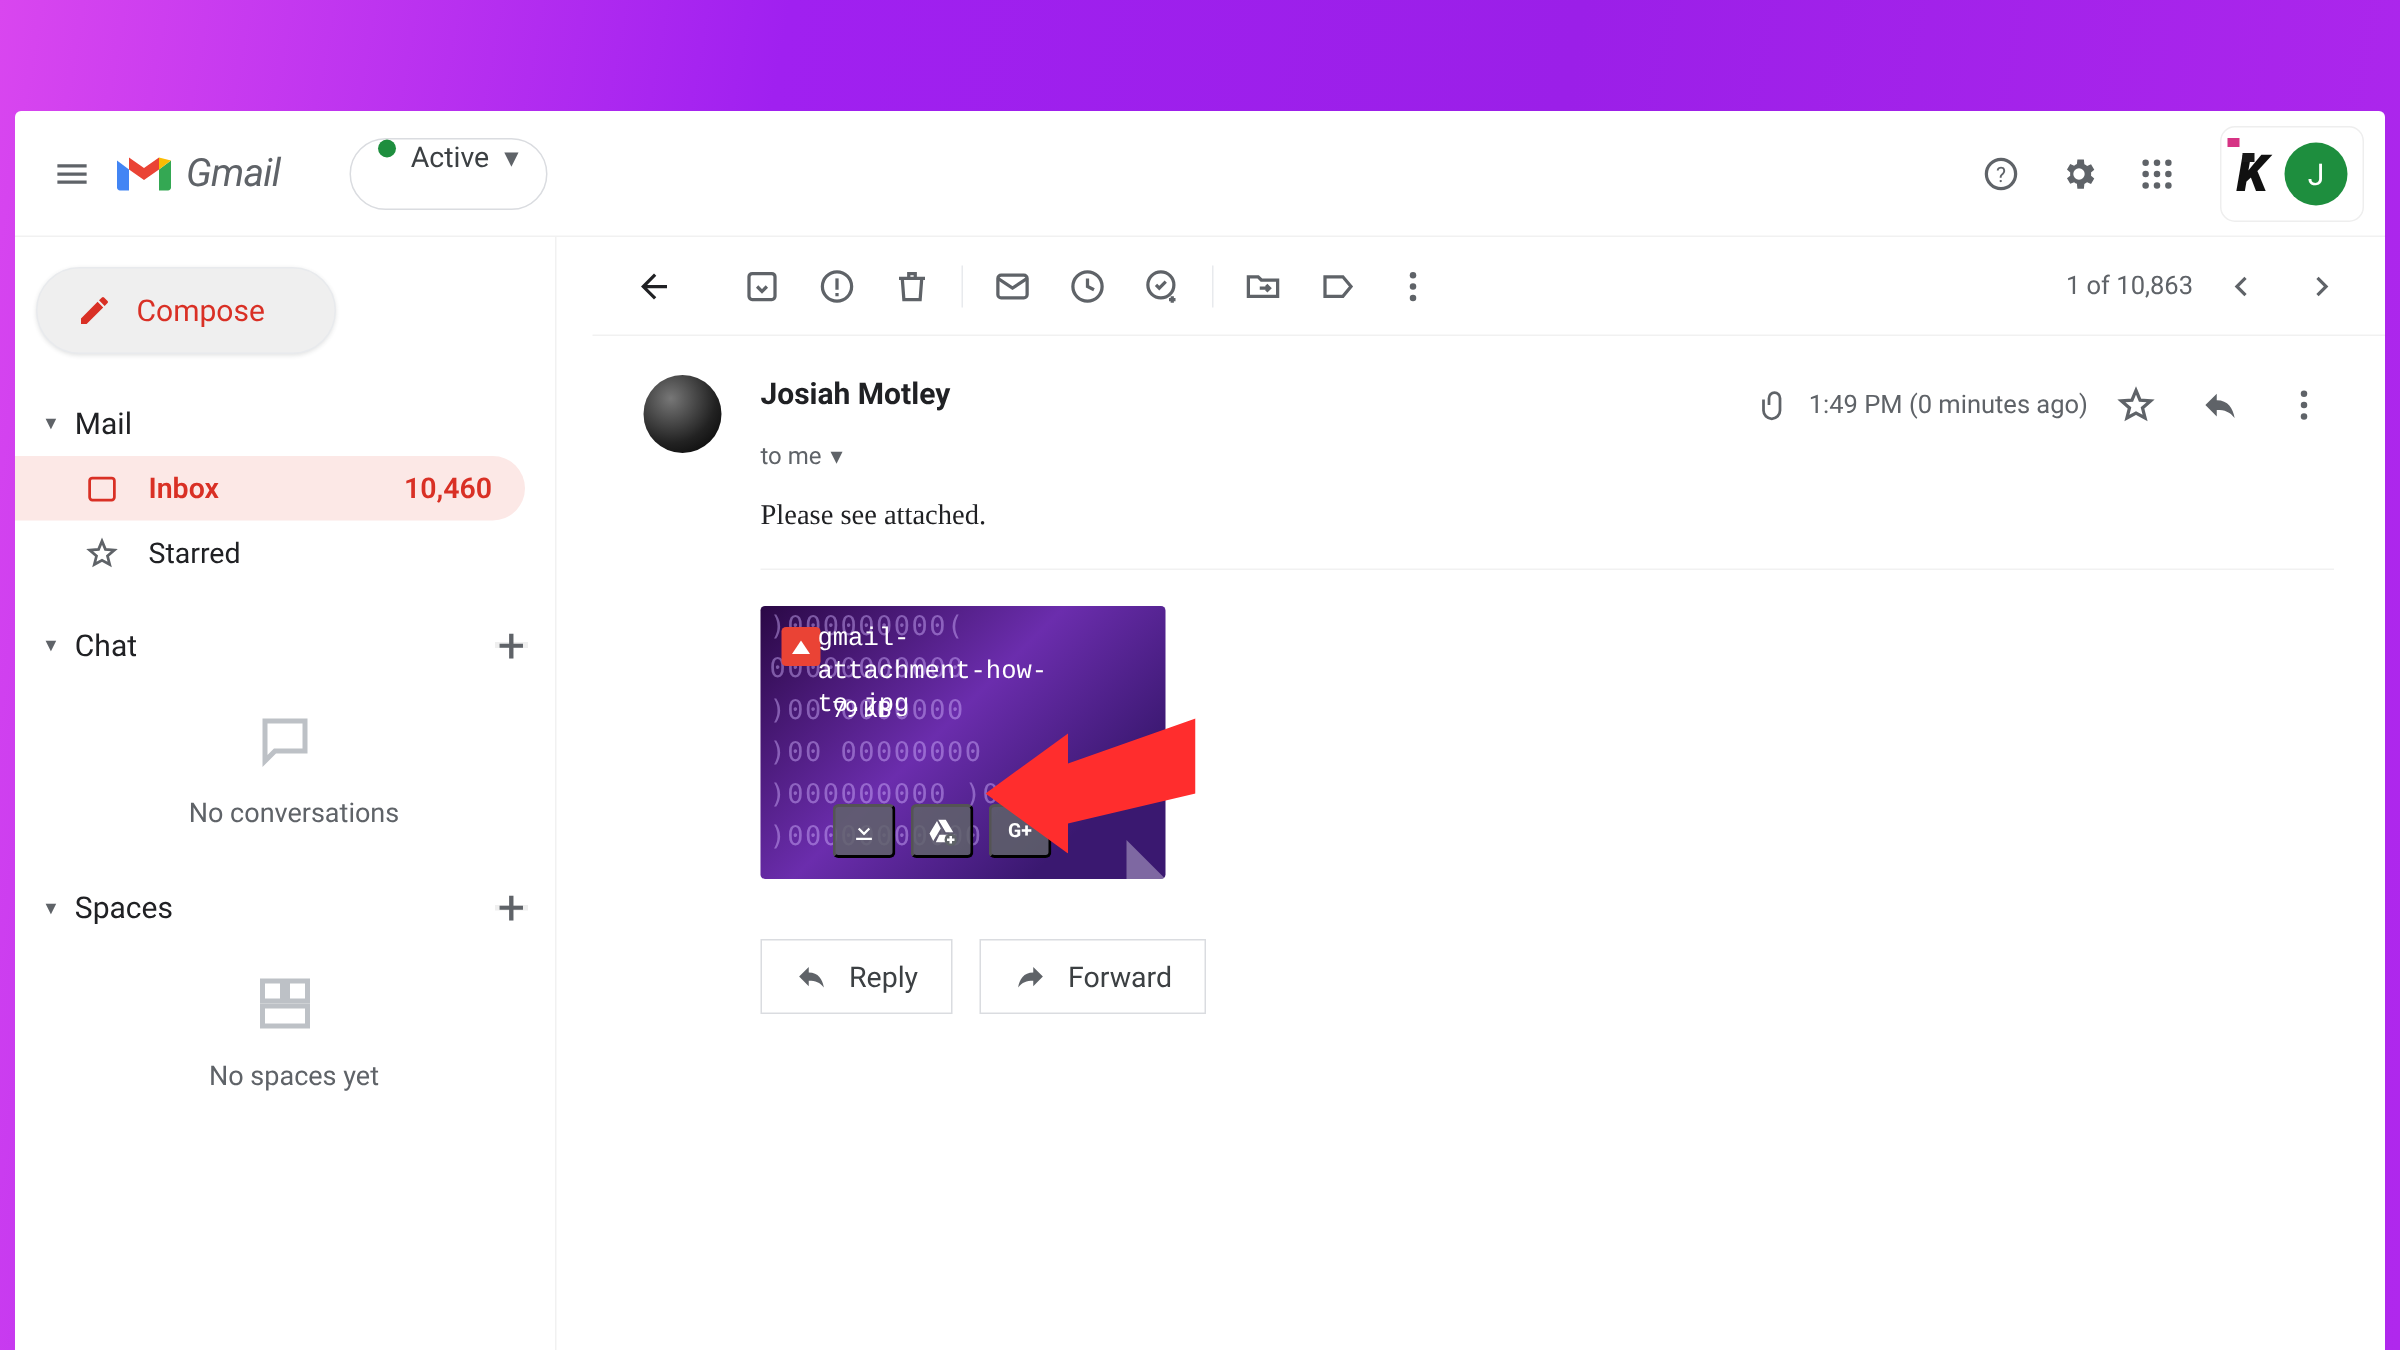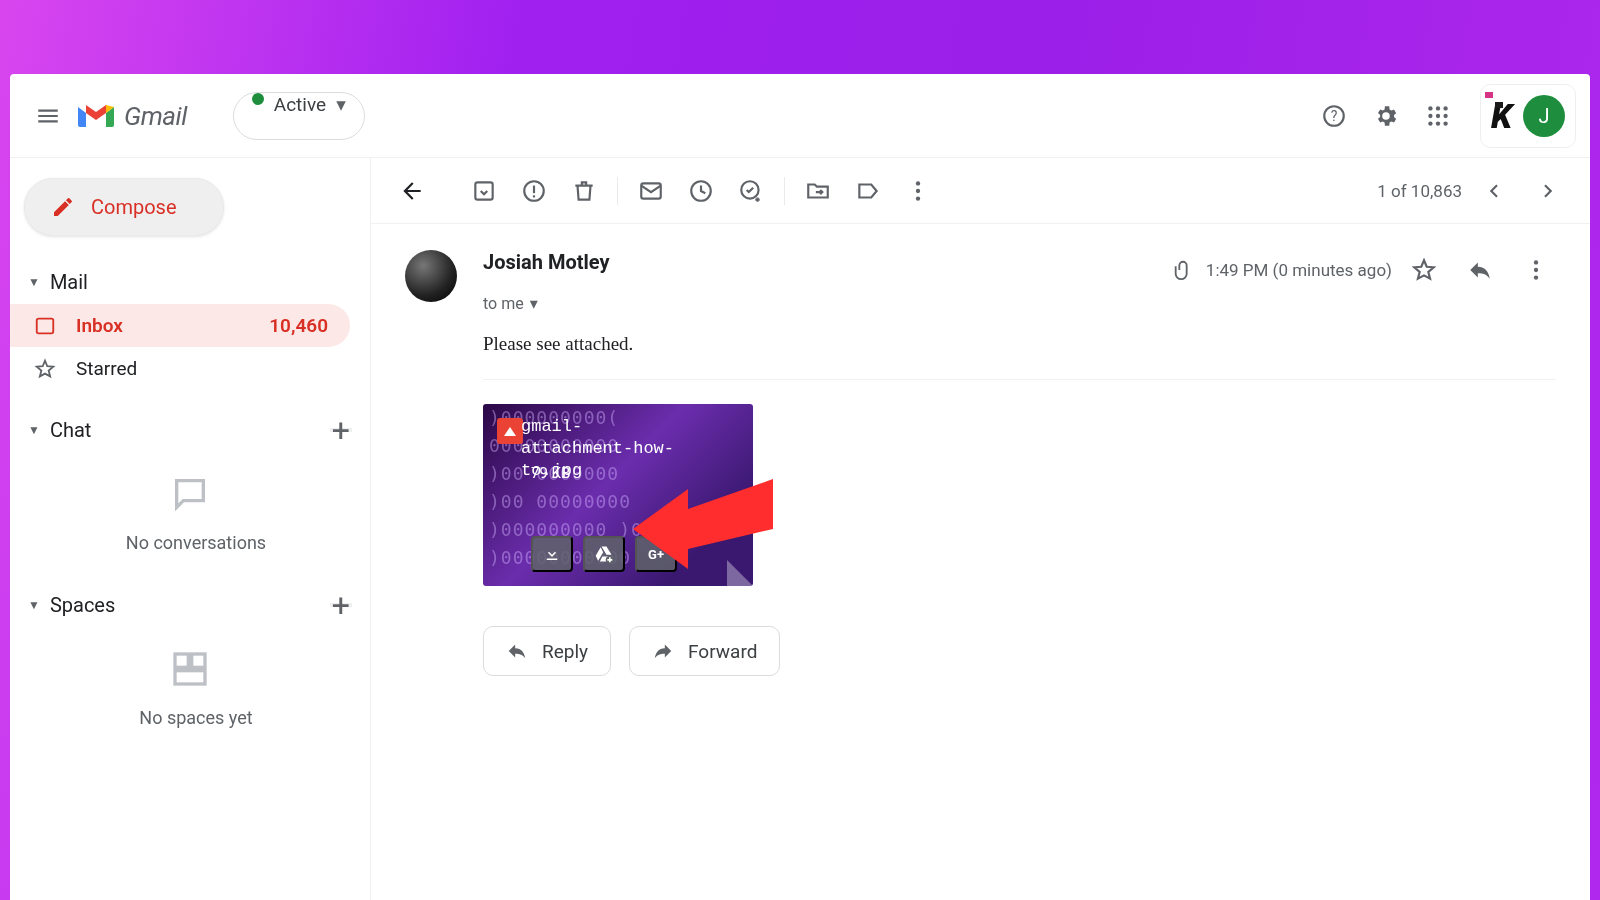--- a/index.html
+++ b/index.html
@@ -25,29 +25,29 @@
   .avatar-j { width:42px; height:42px; border-radius:50%; background:#1e8e3e; color:#fff; display:flex; align-items:center; justify-content:center; font-size:20px;}
 
   .body { display:flex; height:calc(100% - 84px); }
 
   
   .side { width:360px; flex:none; padding:12px 0; display:flex; flex-direction:column;}
   .compose { margin:8px 0 24px 14px; height:58px; border:1px solid #e8eaed; border-radius:30px; box-shadow:0 1px 3px rgba(60,64,67,.15); display:flex; align-items:center; padding:0 26px; gap:16px; color:#d93025; font-size:20px; width:200px;}
   .sect { display:flex; align-items:center; padding:10px 18px; color:#202124; font-size:20px;}
   .sect .tri { font-size:12px; color:#5f6368; margin-right:10px;}
   .sect .plus { margin-left:auto; font-size:32px; color:#5f6368; line-height:0;}
-  .folder { display:flex; align-items:center; padding:10px 22px 10px 24px; border-radius:0 22px 22px 0; font-size:19px; color:#202124; gap:20px; margin-right:20px;}
+  .folder { display:flex; align-items:center; padding:10px 22px 10px 47px; border-radius:0 22px 22px 0; font-size:19px; color:#202124; gap:20px; margin-right:20px;}
   .folder.active { background:#fce8e6; color:#d93025; font-weight:600;}
   .folder .cnt { margin-left:auto; }
   .emptybox { text-align:center; padding:22px 0 30px; }
   .emptytxt { color:#5f6368; font-size:18px; margin-top:14px;padding-left:12px;}
   .grey { display:inline-block;}
 
   
-  .main { flex:1; border-left:1px solid #f1f1f1; display:flex; flex-direction:column;}
+  .main { flex:1; border-left:1px solid #f1f1f1; display:flex; flex-direction:column;padding-left:24px;}
   .toolbar { height:66px; display:flex; align-items:center; padding:0 16px; border-bottom:1px solid #f1f1f1;}
   .toolbar .iconbtn { width:50px; height:50px;}
   .tb-sep { width:1px; height:28px; background:#e8eaed; margin:0 8px;}
   .tb-right { margin-left:auto; display:flex; align-items:center; gap:6px; color:#5f6368; font-size:17px;}
 
   .msg { padding:26px 34px; }
   .msg-head { display:flex; align-items:flex-start;}
   .sender-av { width:52px; height:52px; border-radius:50%; background:radial-gradient(circle at 35% 30%, #777 0%, #222 60%, #000 100%); flex:none;}
   .sender-meta { margin-left:26px;}
   .sender-name { font-size:20px; font-weight:700; color:#202124;}
@@ -63,21 +63,21 @@
   .attach-ico { position:absolute; left:14px; top:14px; width:26px; height:26px; background:#ea4335; border-radius:3px; display:flex; align-items:center; justify-content:center;}
   .attach-ico::after{ content:""; width:0;height:0;border-left:6px solid transparent;border-right:6px solid transparent;border-bottom:9px solid #fff;}
   .attach-name { position:absolute; left:38px; top:12px; color:#fff; font-size:17px; font-weight:500; line-height:22px; width:160px;font-family:Liberation Mono, monospace;}
   .attach-size { position:absolute; left:48px; top:60px; color:#fff; font-size:15px;}
   .attach-btns { position:absolute; left:48px; bottom:14px; display:flex; gap:10px;}
   .chip { width:42px; height:36px; background:rgba(95,99,104,.85); border-radius:4px; display:flex; align-items:center; justify-content:center; color:#fff;}
   .dogear { position:absolute; right:0; bottom:0; width:0;height:0; border-left:26px solid rgba(255,255,255,.35); border-top:26px solid transparent;}
   .arrow { position:absolute; left:150px; top:55px; z-index:5; transform:rotate(0deg);}
 
   .actions { margin-left:78px; display:flex; gap:18px;}
-  .actbtn { height:50px; border:1px solid #dadce0; border-radius:10px; background:#fff; display:flex; align-items:center; padding:0 22px; gap:14px; font-size:19px; color:#3c4043; cursor:pointer;}
+  .actbtn { height:50px; border:1px solid #dadce0; border-radius:0; background:#fff; display:flex; align-items:center; padding:0 22px; gap:14px; font-size:19px; color:#3c4043; cursor:pointer;}
 
   .watermark { position:absolute; right:110px; bottom:-22px; font-size:120px; font-weight:900; color:rgba(255,255,255,.25); font-style:italic; letter-spacing:-8px; pointer-events:none;}
 </style>
 </head>
 <body>
 
 <div class="window">
 
   <div class="hdr">
     <button class="iconbtn">

